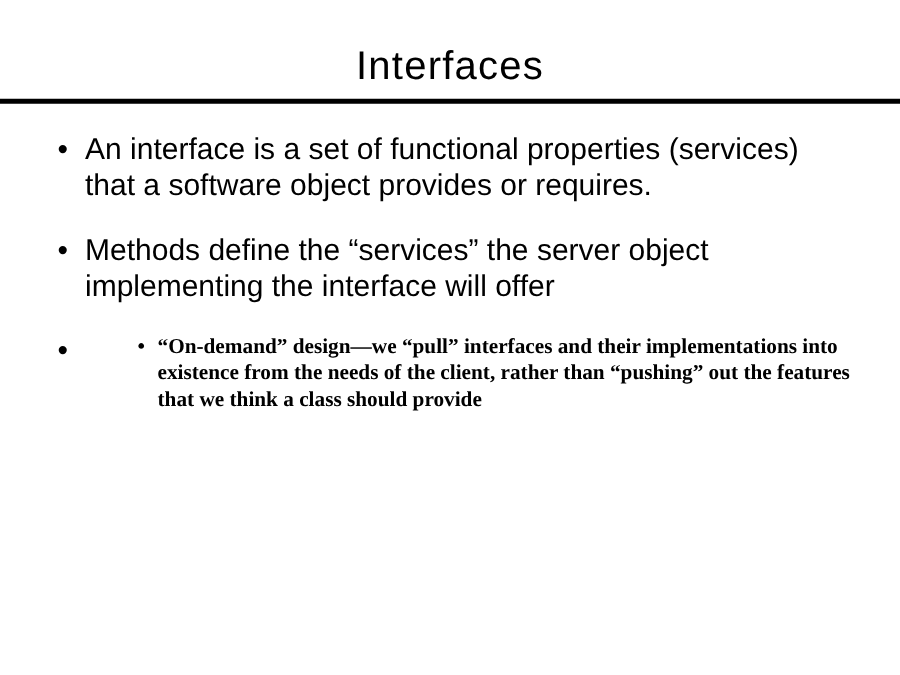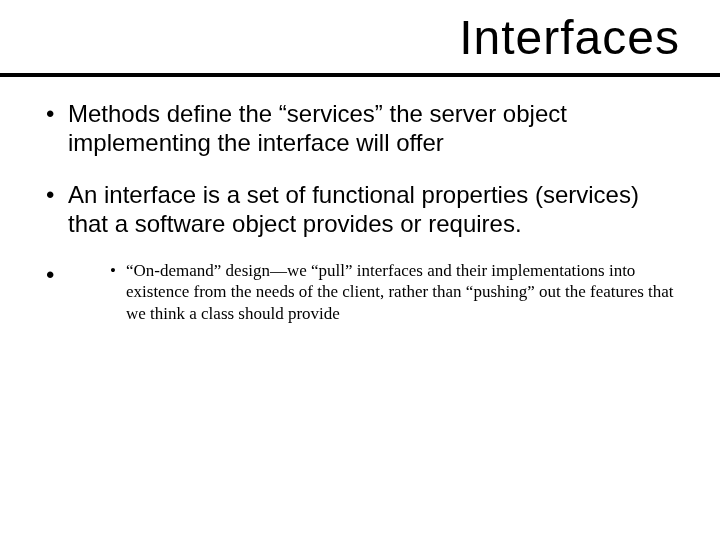--- a/index.html
+++ b/index.html
@@ -8,25 +8,26 @@
       height: 540px;
       background: #fff;
       font-family: "Comic Sans MS", "Chalkboard SE", cursive, sans-serif;
       color: #000;
       overflow: hidden;
     }
     .slide {
       padding: 10px 40px 20px 40px;
     }
     .title {
-      text-align: right;
-      font-size: 48px;
+      text-align: center;
+      font-size: 32px;
       font-weight: normal;
       margin-bottom: 8px;
       letter-spacing: 1px;
+      margin-top: 24px;
     }
     .rule {
       border: none;
       border-top: 4px solid #000;
       margin: 0 -40px 22px -40px;
     }
     .bullets {
       list-style: none;
       padding-left: 0;
     }
@@ -41,20 +42,21 @@
       content: "•";
       position: absolute;
       left: 6px;
       top: 0;
       font-size: 24px;
     }
     .sub-bullets {
       list-style: none;
       padding-left: 40px;
       margin-top: 2px;
+      font-weight: bold;
     }
     .sub-bullets > li {
       position: relative;
       padding-left: 18px;
       font-size: 17px;
       line-height: 1.25;
       font-family: "Times New Roman", Times, serif;
     }
     .sub-bullets > li::before {
       content: "•";
@@ -64,24 +66,24 @@
     }
   </style>
 </head>
 <body>
 
 <div class="slide">
   <h1 class="title">Interfaces</h1>
   <hr class="rule">
   <ul class="bullets">
     <li>
-      <span>Methods define the “services” the server object implementing the interface will offer</span>
+      <span>An interface is a set of functional properties (services) that a software object provides or requires.</span>
     </li>
     <li>
-      <span>An interface is a set of functional properties (services) that a software object provides or requires.</span>
+      <span>Methods define the “services” the server object implementing the interface will offer</span>
     </li>
     <li>
       <ul class="sub-bullets">
         <li>
           <span>“On-demand” design—we “pull” interfaces and their implementations into existence from the needs of the client, rather than “pushing” out the features that we think a class should provide</span>
         </li>
       </ul>
     </li>
   </ul>
 </div>

